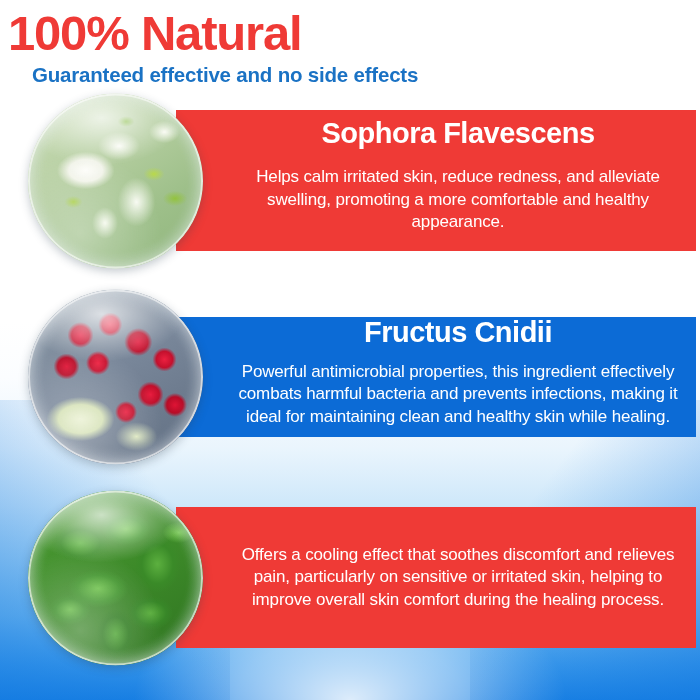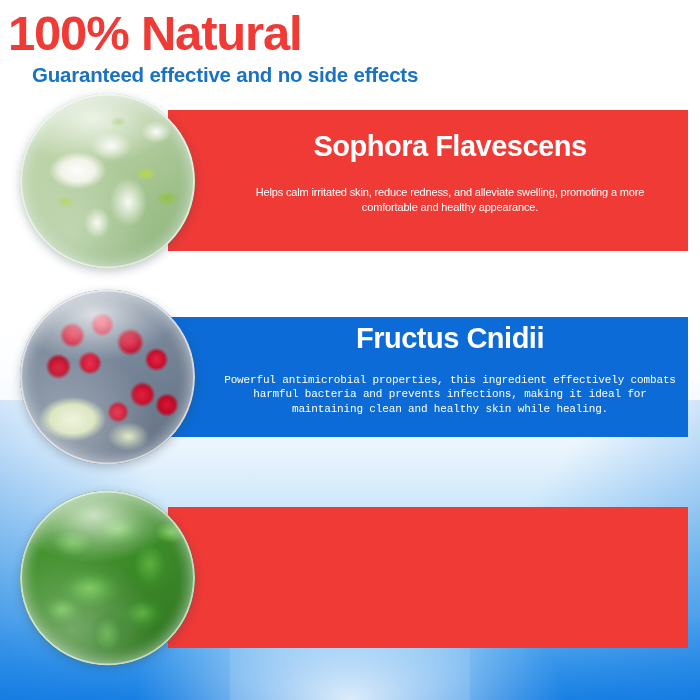--- a/index.html
+++ b/index.html
@@ -39,21 +39,21 @@
     margin:0;padding-top:8px;
     font-size:49px;line-height:1.04;font-weight:bold;
     letter-spacing:-1.2px;color:#ef3a36;
   }
   .subtitle{
     margin:0;padding-top:4px;
     font-size:20.5px;font-weight:bold;letter-spacing:-.2px;color:#1a72c4;padding-left:24px;
   }
   
   .card{
-    position:absolute;left:50px;width:638px;
+    position:absolute;left:58px;width:638px;
     display:flex;align-items:center;
   }
   .card .panel{
     position:absolute;left:118px;right:0;top:0;bottom:0;
   }
   .card-1{top:110px;height:141px;}
   .card-2{top:317px;height:120px;}
   .card-3{top:507px;height:141px;}
   .card-1 .panel,.card-3 .panel{background:#ef3a36;}
   .card-2 .panel{background:#0c6bd6;}
@@ -62,24 +62,24 @@
     display:flex;flex-direction:column;align-items:center;justify-content:center;
     color:#ffffff;text-align:center;
   }
   .card-title{
     margin:0;font-size:29px;font-weight:bold;letter-spacing:-.5px;line-height:1.1;
   }
   .card-1 .card-title{margin-bottom:7px;}
   .card-2 .card-title{margin-bottom:3px;}
   .card-3 .card-title{margin-bottom:5px;}
   .card-desc{
-    margin:15px;font-size:11px;line-height:1.33;letter-spacing:-.15px;
+    margin:9px;font-size:17px;line-height:1.33;letter-spacing:-.15px;
   }
   .card-1 .card-desc{width:410px;}
-  .card-2 .card-desc{width:470px;font-family:Liberation Mono, monospace;}
+  .card-2 .card-desc{width:470px;}
   .card-3 .card-desc{width:462px;}
   
   .orb{
     position:absolute;left:-30px;top:50%;transform:translateY(-50%);
     width:175px;height:175px;border-radius:50%;
     overflow:hidden;z-index:3;
     box-shadow:0 3px 10px rgba(40,60,80,.28);
   }
   .orb .photo{position:absolute;inset:0;}
   .orb .glass{
@@ -180,16 +180,17 @@
   </div>
 
   <div class="card card-3">
     <div class="panel"></div>
     <div class="orb">
       <div class="photo photo-mint"></div>
       <div class="glass"></div>
       <div class="rim"></div>
     </div>
     <div class="card-text">
+      <p class="card-desc">Offers a cooling effect that soothes discomfort and relieves pain, particularly on sensitive or irritated skin, helping to improve overall skin comfort during the healing process.</p>
     </div>
   </div>
 
 </div>
 
 </body></html>

